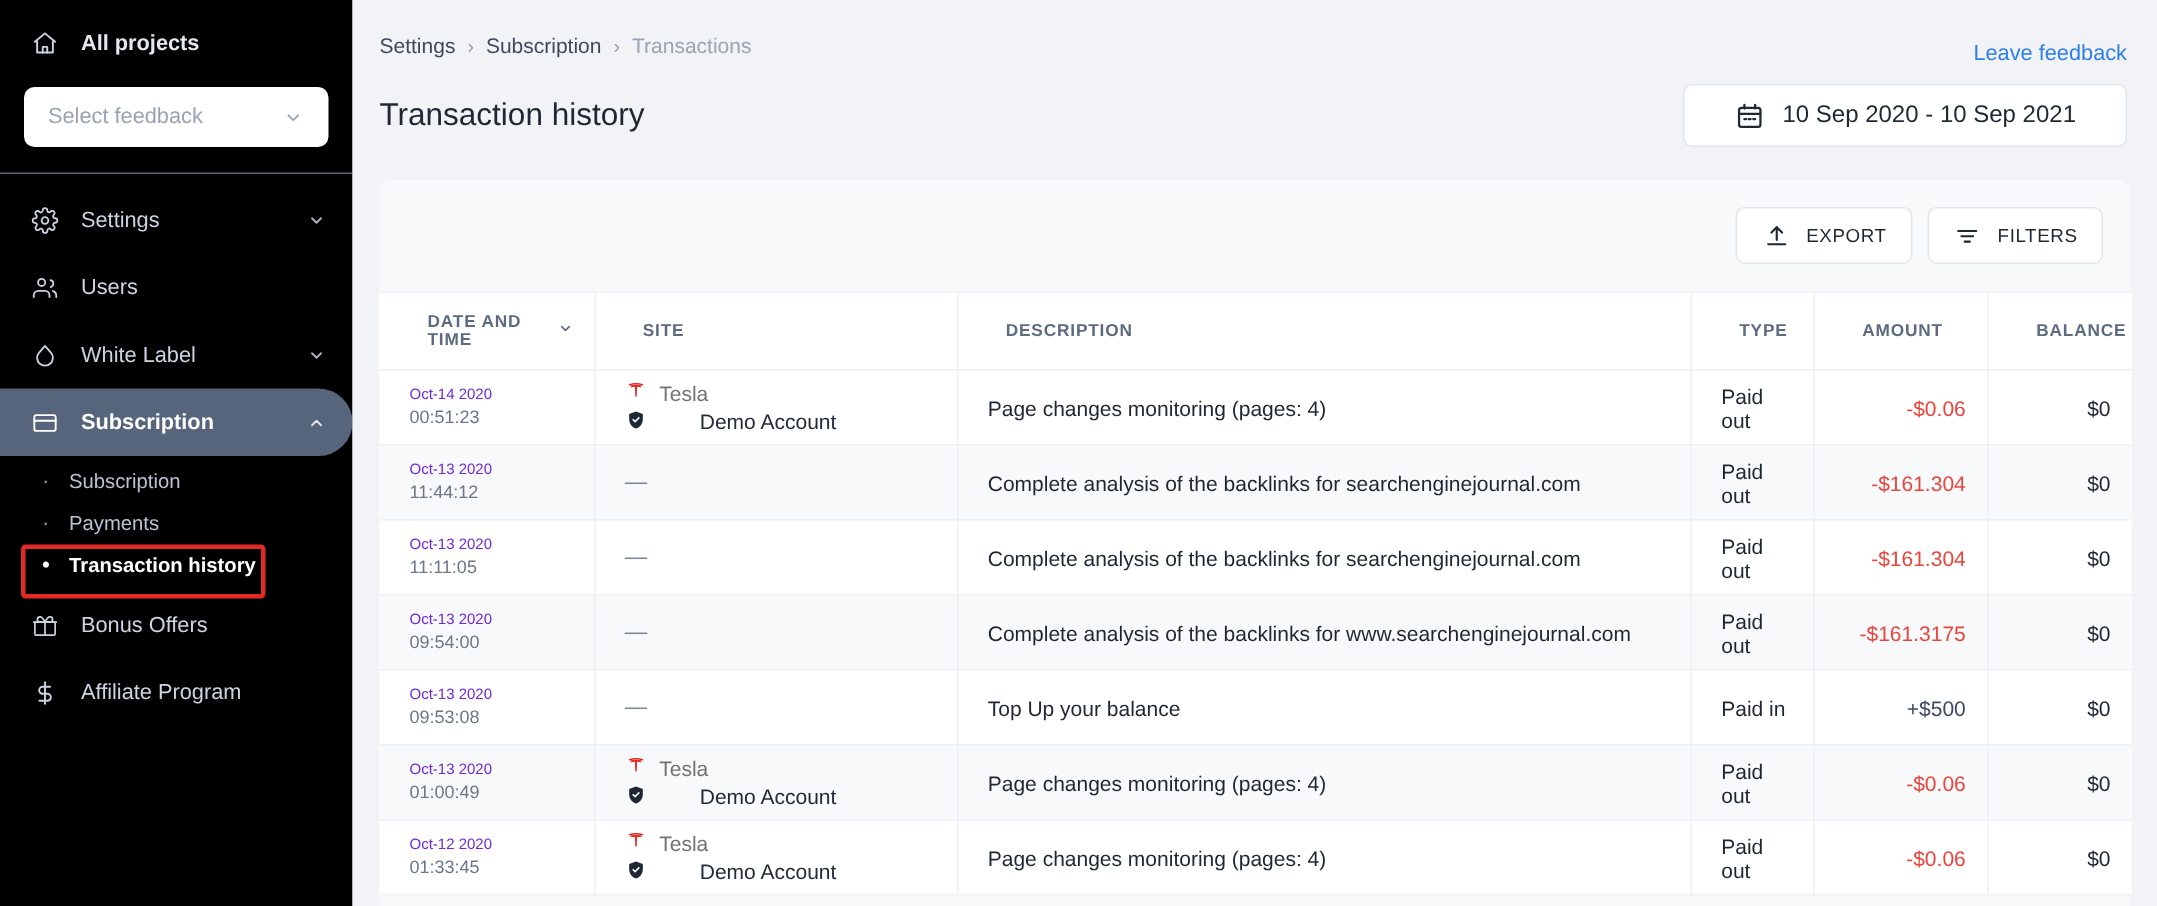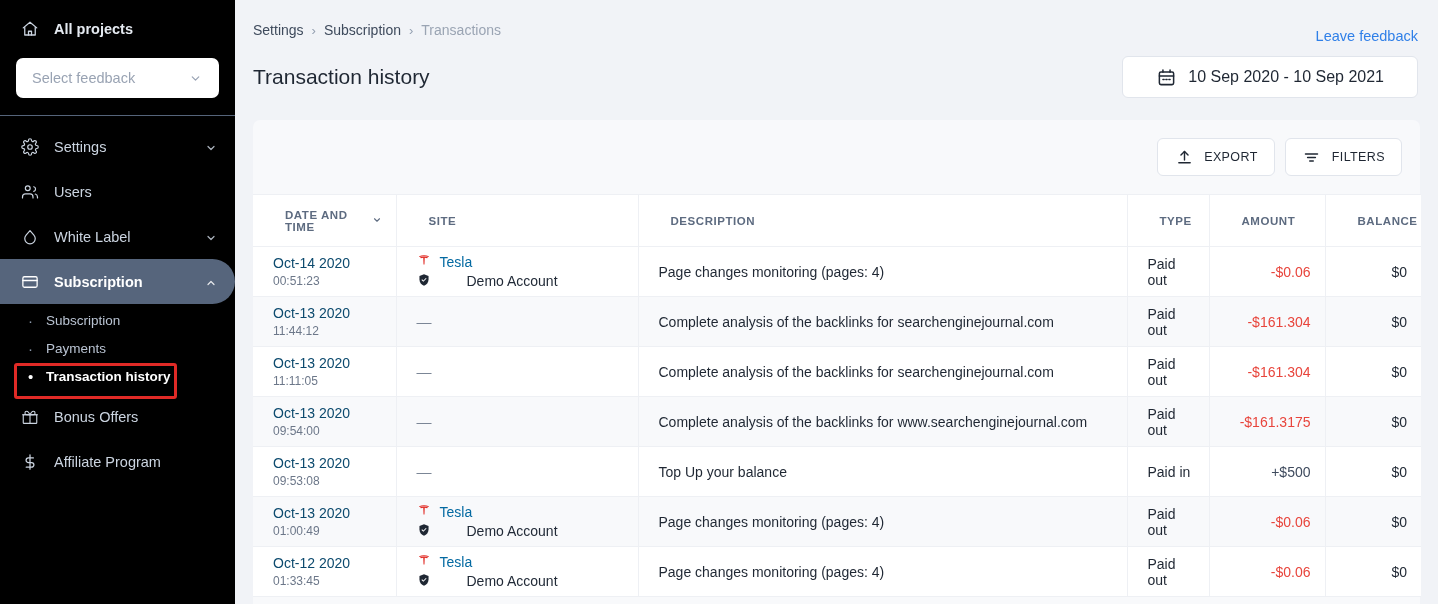--- a/index.html
+++ b/index.html
@@ -137,25 +137,25 @@
   th.c-amount { width: 116px; text-align: right; padding-right: 22px; }
   th.c-balance { width: 96px; text-align: right; padding-right: 22px; }
   .th-sort { display: inline-flex; align-items: center; gap: 6px; cursor: pointer; }
 
   table.tx tbody tr { height: 50px; }
   table.tx tbody tr:nth-child(even) { background: #f8f9fb; }
   table.tx tbody td { padding: 0 14px 0 20px; font-size: 14px; color: #1f2733; vertical-align: middle; }
   td.amount, td.balance { text-align: right; padding-right: 22px; }
   td.amount.neg { color: #e8453c; }
   td.amount.pos { color: #3f4b5e; }
-  .date-main { font-size: 14px; color: #0c4a6e; line-height: 1.15; }
+  .date-main { font-size: 10px; color: #6d28d9; line-height: 1.15; }
   .date-time { font-size: 12px; color: #6c7789; margin-top: 2px; }
   .site-cell { display: flex; flex-direction: column; gap: 2px; }
   .site-line { display: flex; align-items: center; gap: 9px; }
-  .site-name { color: #0369a1; font-size: 14px; cursor: pointer; }
+  .site-name { color: #737373; font-size: 14px; cursor: pointer; }
   .acct-name { color: #222b38; font-size: 14px; padding-left: 27px; }
   .dash { color: #7b8696; font-size: 15px; }
 </style>
 </head>
 <body>
 
 <div class="app">
 
   <aside class="sidebar">
     <div class="sb-top">

